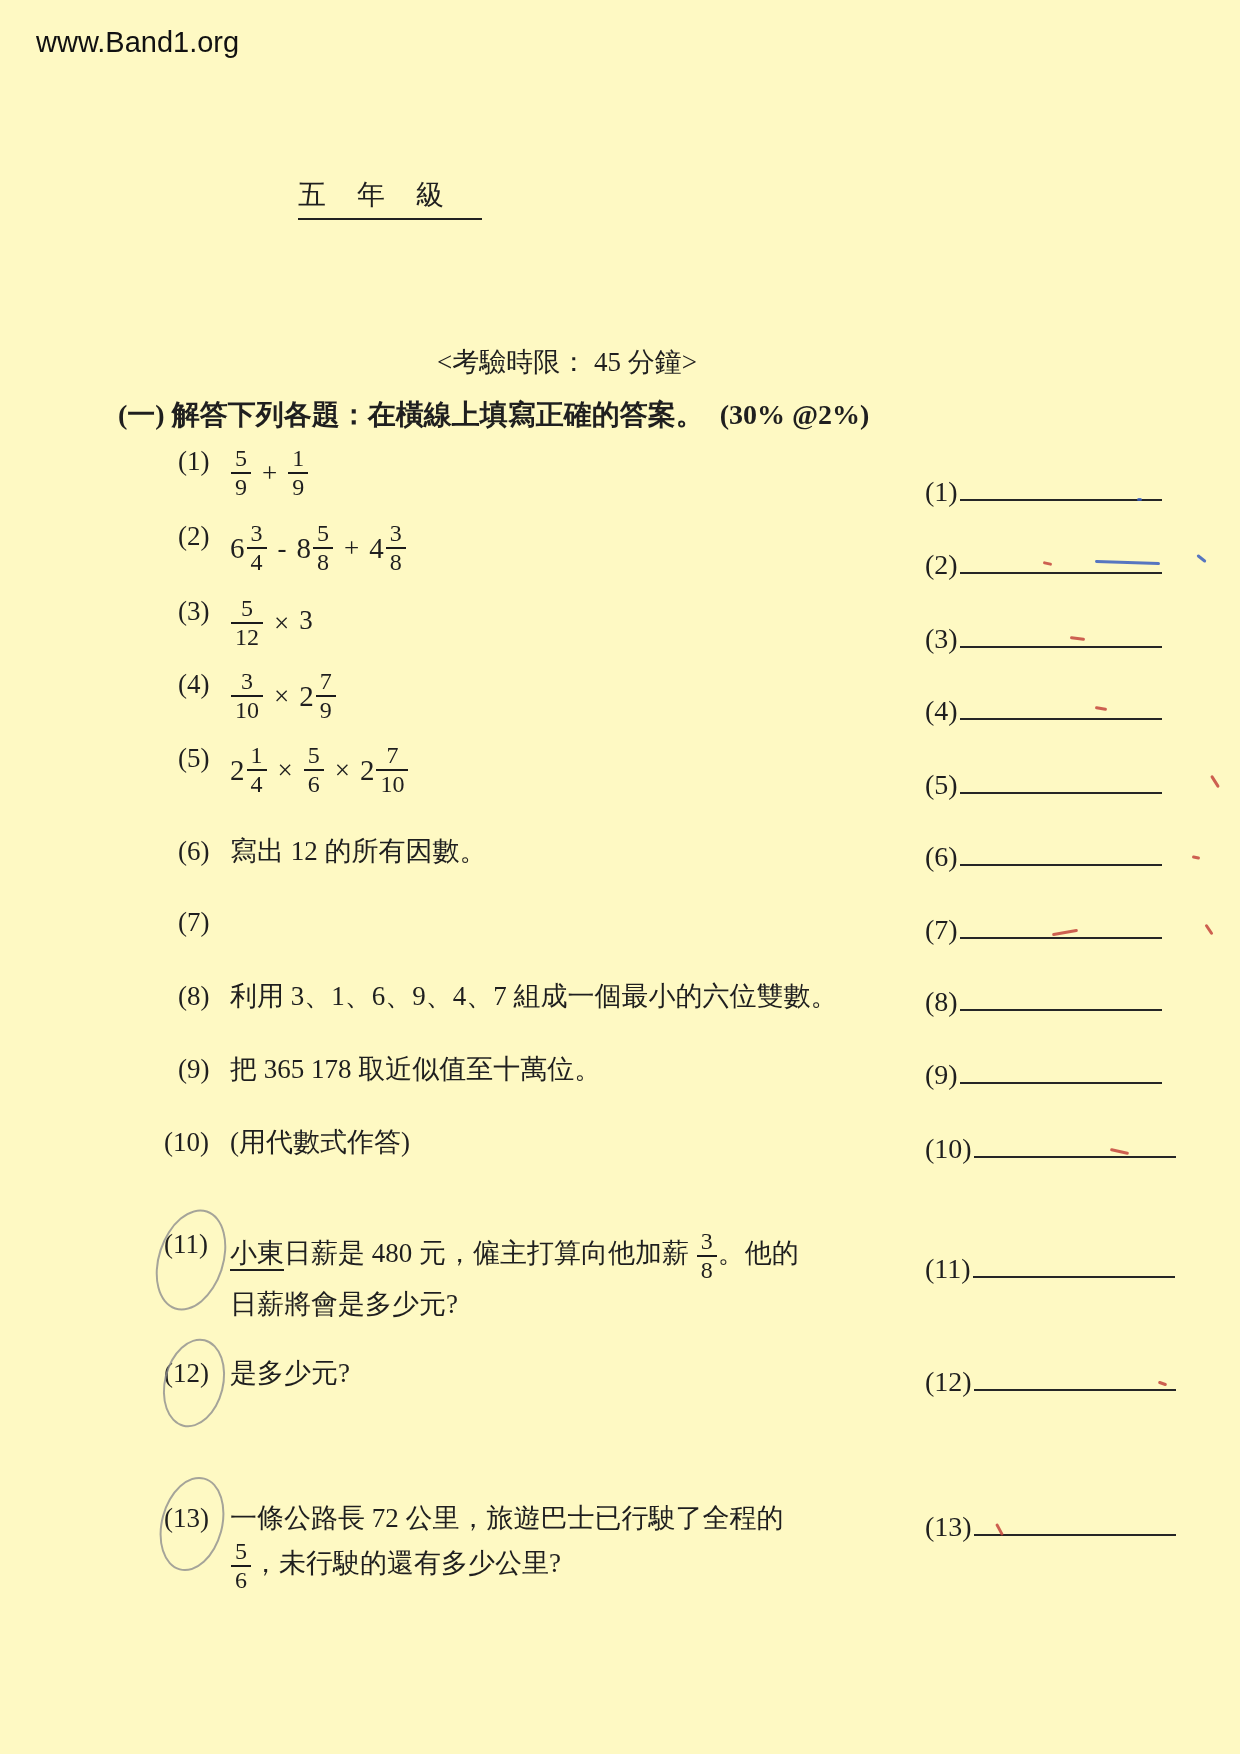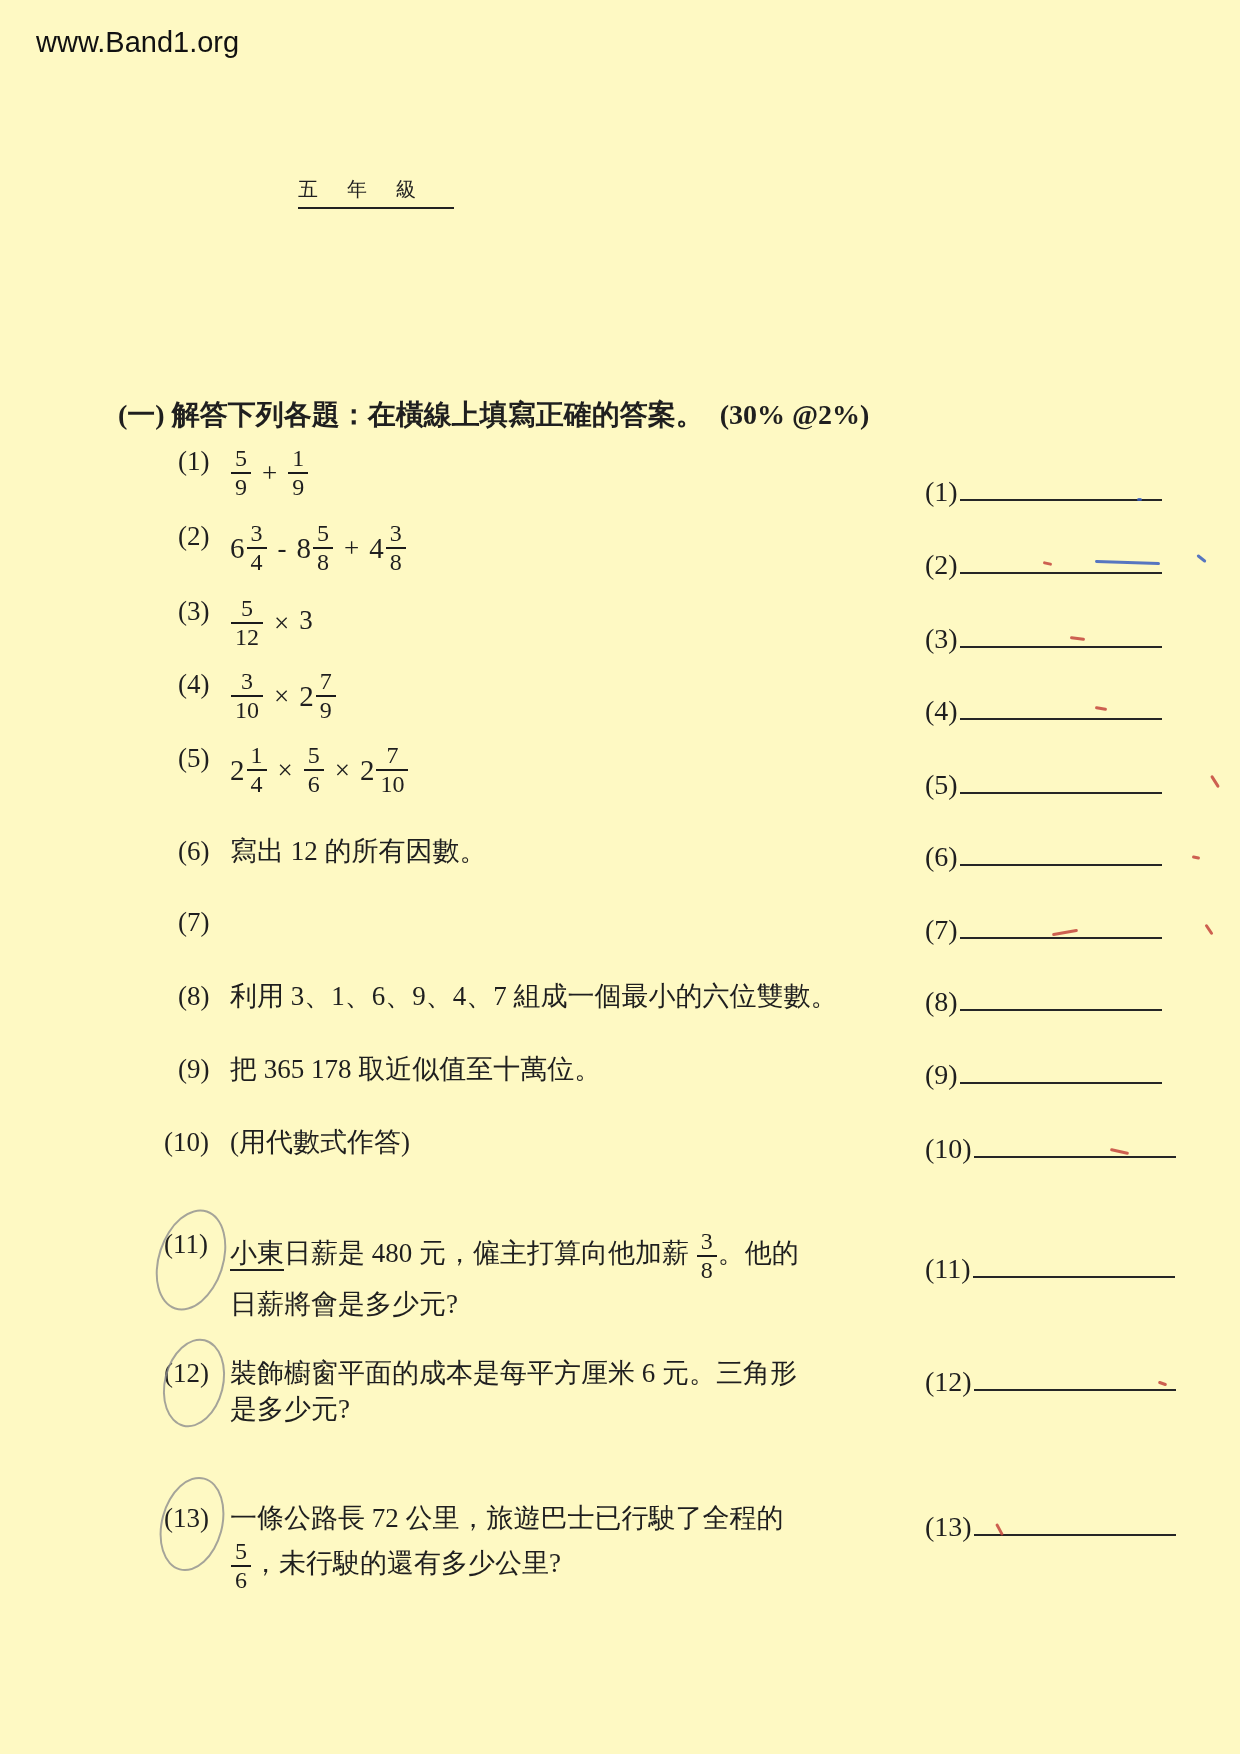--- a/index.html
+++ b/index.html
@@ -18,21 +18,21 @@
     font-family:"Liberation Sans","DejaVu Sans",sans-serif;
     font-size:29px;color:#111;
   }
   
   .title{
     position:absolute;left:375px;top:112px;
     font-size:30px;letter-spacing:1px;white-space:nowrap;
   }
   .grade{
     position:absolute;left:298px;top:176px;
-    font-size:20px;letter-spacing:12px;
+    font-size:28px;letter-spacing:12px;
     border-bottom:2px solid #222;
     padding:0 26px 4px 0;white-space:nowrap;
   }
   .time-limit{
     position:absolute;left:437px;top:344px;
     font-size:27px;white-space:nowrap;
   }
   .section-heading{
     position:absolute;left:118px;top:396px;
     font-size:28px;font-weight:bold;white-space:nowrap;
@@ -73,20 +73,21 @@
   .pen-mark{position:absolute;height:3px;border-radius:2px;opacity:.85;}
 </style>
 </head>
 <body>
 
 <div id="page">
 
   <div class="watermark">www.Band1.org</div>
 
   <div class="grade">五 年 級</div>
+  <div class="time-limit">&lt;考驗時限：  45 分鐘&gt;</div>
 
   <div class="section-heading">
     <span>(一) 解答下列各題：在橫線上填寫正確的答案。</span><span class="marks">(30% @2%)</span>
   </div>
 
   <div class="q narrow" style="top:443px">
       <span class="qnum">(1)</span>
       <span class="qbody">
         <div class="qline"><span class="frac">
             <span class="fnum">5</span>
@@ -181,21 +182,20 @@
         <div class="qline"><span class="ul">小東</span>日薪是 480 元，僱主打算向他加薪 <span class="frac">
             <span class="fnum">3</span>
             <span class="fden">8</span>
           </span>。他的</div>
         <div class="qline">日薪將會是多少元?</div>
       </span>
     </div>
   <div class="q wide" style="top:1355px">
       <span class="qnum">(12)</span>
       <span class="qbody">
-        <div class="qline">裝飾櫥窗平面的成本是每平方厘米 6 元。三角形</div>
         <div class="qline">是多少元?</div>
       </span>
     </div>
   <div class="q wide" style="top:1500px">
       <span class="qnum">(13)</span>
       <span class="qbody">
         <div class="qline">一條公路長 72 公里，旅遊巴士已行駛了全程的</div>
         <div class="qline"><span class="frac">
             <span class="fnum">5</span>
             <span class="fden">6</span>

